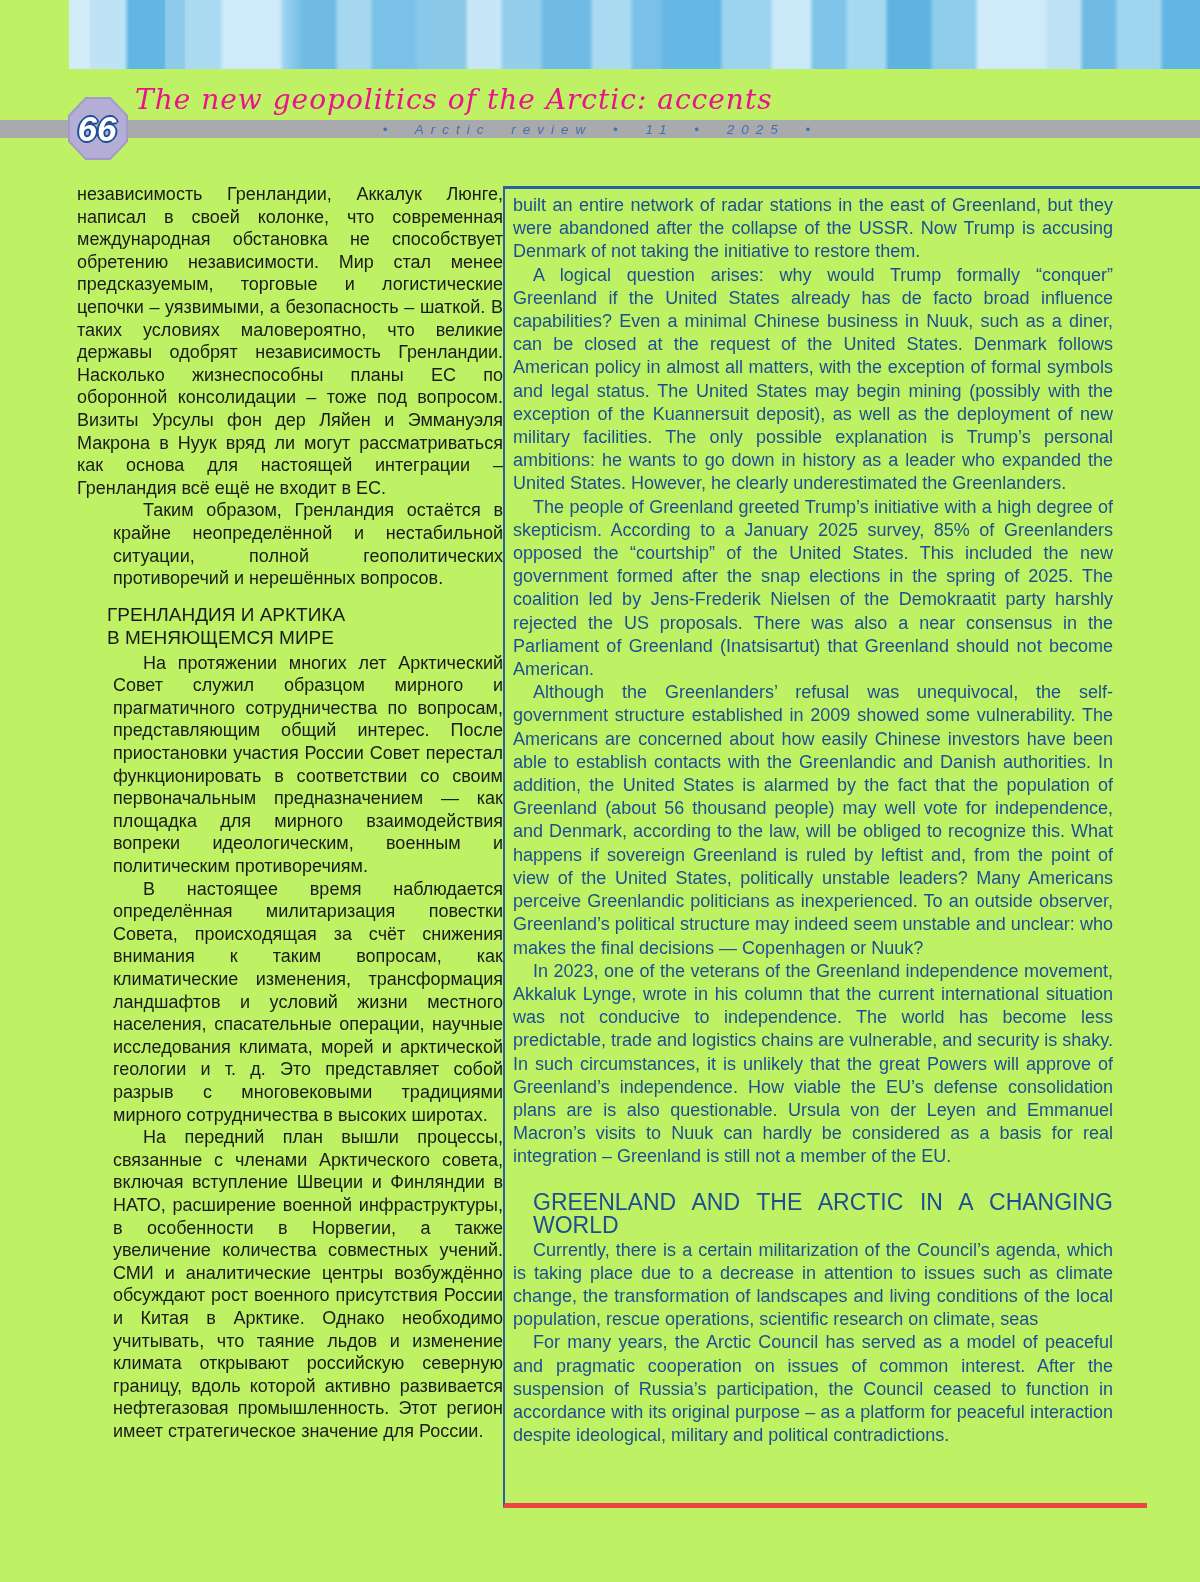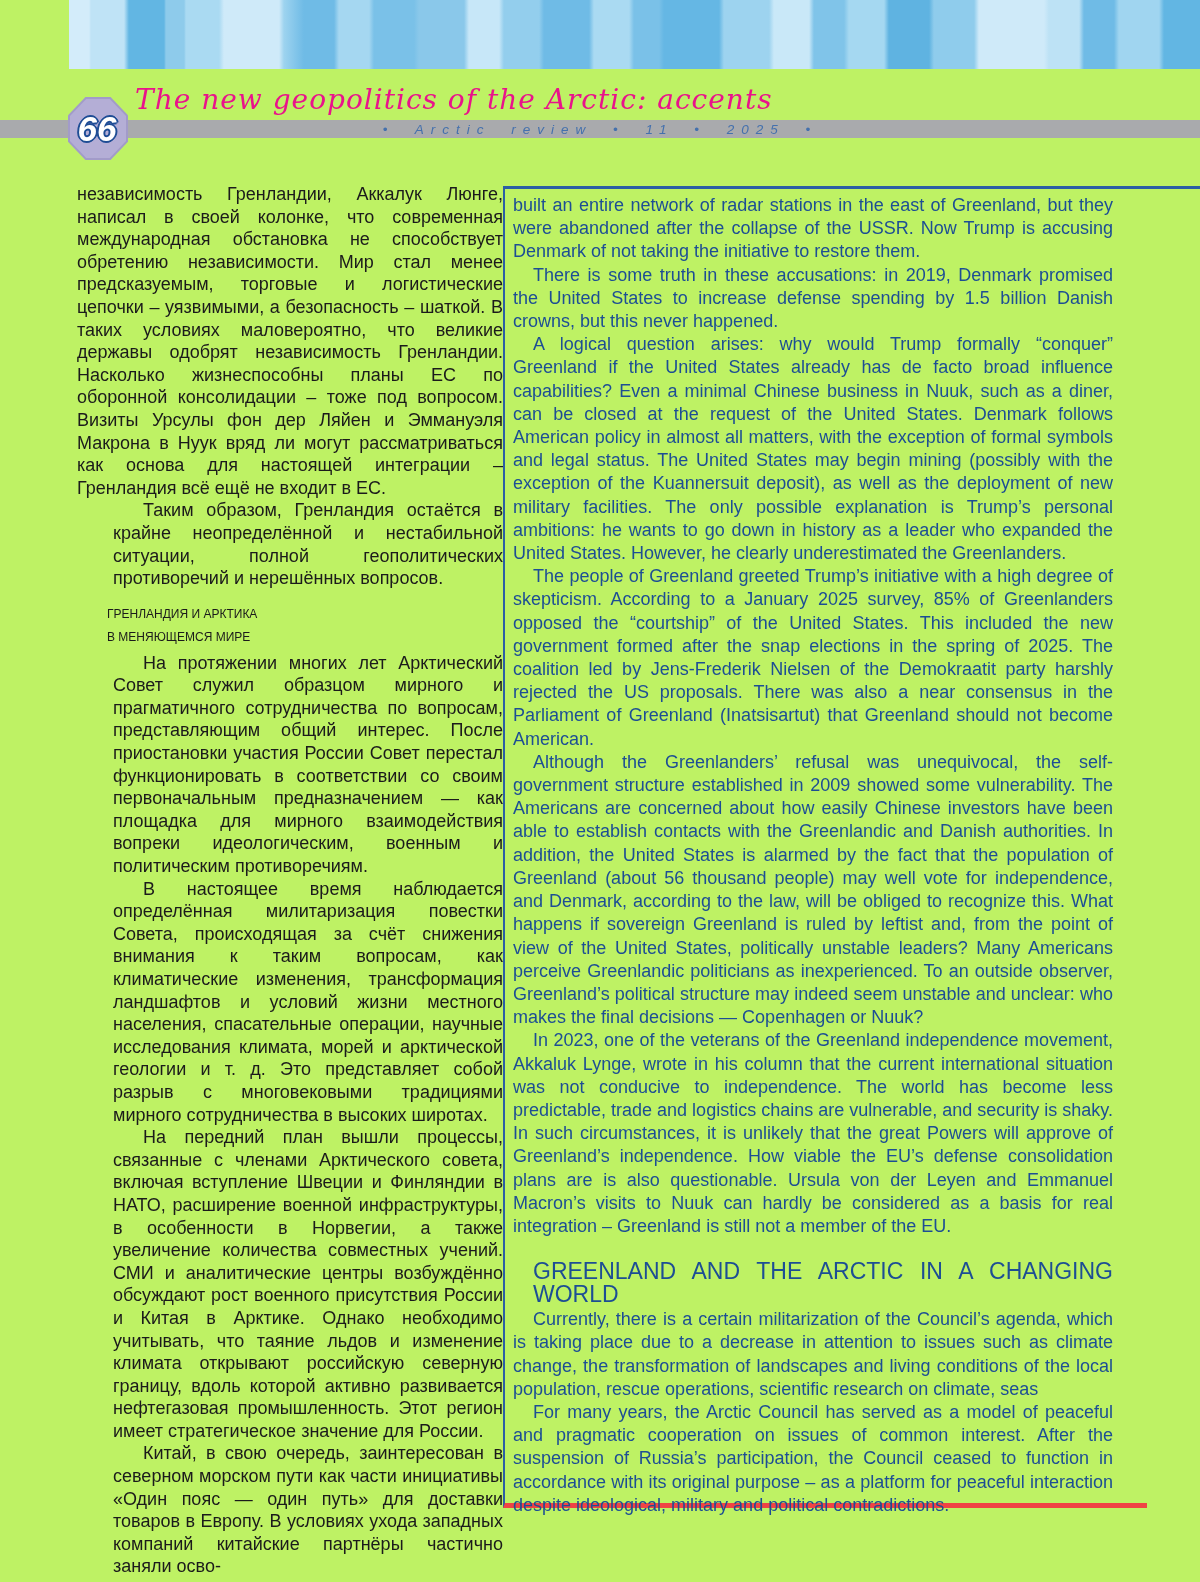--- a/index.html
+++ b/index.html
@@ -62,21 +62,21 @@
     transform:translateX(-1px);
   }
   
   #left-col{
     position:absolute;left:77px;top:183px;width:426px;
     color:#1b1b1b;font-size:18px;line-height:22.6px;text-align:justify;
   }
   #left-col p{margin:0;}
   #left-col .ind{text-indent:30px;margin-left:36px;}
   #left-col h3{
-    margin:13px 0 3px 0;font-size:12px;line-height:23px;font-weight:normal;
+    margin:13px 0 3px 0;font-size:19px;line-height:23px;font-weight:normal;
     white-space:pre-line;text-indent:0;padding-left:30px;
   }
   
   #right-box{
     position:absolute;left:503px;top:186px;width:644px;height:1322px;
     border-top:3px solid #2b5fa5;border-left:2px solid #2b5fa5;border-bottom:5px solid #ef4444;
     box-sizing:border-box;
   }
   #top-rule-ext{
     position:absolute;left:1147px;top:186px;width:53px;height:3px;background:#2b5fa5;
@@ -111,27 +111,25 @@
   </div>
 
   <div id="left-col">
     <p class="lp">независимость Гренландии, Аккалук Люнге, написал в своей колонке, что современная международная обстановка не способствует обретению независимости. Мир стал менее предсказуемым, торговые и логистические цепочки – уязвимыми, а безопасность – шаткой. В таких условиях маловероятно, что великие державы одобрят независимость Гренландии. Насколько жизнеспособны планы ЕС по оборонной консолидации – тоже под вопросом. Визиты Урсулы фон дер Ляйен и Эммануэля Макрона в Нуук вряд ли могут рассматриваться как основа для настоящей интеграции – Гренландия всё ещё не входит в ЕС.</p>
     <p class="lp ind">Таким образом, Гренландия остаётся в крайне неопределённой и нестабильной ситуации, полной геополитических противоречий и нерешённых вопросов.</p>
     <h3>ГРЕНЛАНДИЯ И АРКТИКА
 В МЕНЯЮЩЕМСЯ МИРЕ</h3>
     <p class="lp ind">На протяжении многих лет Арктический Совет служил образцом мирного и прагматичного сотрудничества по вопросам, представляющим общий интерес. После приостановки участия России Совет перестал функционировать в соответствии со своим первоначальным предназначением — как площадка для мирного взаимодействия вопреки идеологическим, военным и политическим противоречиям.</p>
     <p class="lp ind">В настоящее время наблюдается определённая милитаризация повестки Совета, происходящая за счёт снижения внимания к таким вопросам, как климатические изменения, трансформация ландшафтов и условий жизни местного населения, спасательные операции, научные исследования климата, морей и арктической геологии и т. д. Это представляет собой разрыв с многовековыми традициями мирного сотрудничества в высоких широтах.</p>
     <p class="lp ind">На передний план вышли процессы, связанные с членами Арктического совета, включая вступление Швеции и Финляндии в НАТО, расширение военной инфраструктуры, в особенности в Норвегии, а также увеличение количества совместных учений. СМИ и аналитические центры возбуждённо обсуждают рост военного присутствия России и Китая в Арктике. Однако необходимо учитывать, что таяние льдов и изменение климата открывают российскую северную границу, вдоль которой активно развивается нефтегазовая промышленность. Этот регион имеет стратегическое значение для России.</p>
-    <p class="lp ind">Китай, в свою очередь, заинтересован в северном морском пути как части инициативы «Один пояс — один путь» для доставки товаров в Европу. В условиях ухода западных компаний китайские партнёры частично заняли осво-</p>
   </div>
 
   <div id="right-box">
     <div id="right-col">
       <p>built an entire network of radar stations in the east of Greenland, but they were abandoned after the collapse of the USSR. Now Trump is accusing Denmark of not taking the initiative to restore them.</p>
-      <p class="ind">There is some truth in these accusations: in 2019, Denmark promised the United States to increase defense spending by 1.5 billion Danish crowns, but this never happened.</p>
       <p class="ind">A logical question arises: why would Trump formally “conquer” Greenland if the United States already has de facto broad influence capabilities? Even a minimal Chinese business in Nuuk, such as a diner, can be closed at the request of the United States. Denmark follows American policy in almost all matters, with the exception of formal symbols and legal status. The United States may begin mining (possibly with the exception of the Kuannersuit deposit), as well as the deployment of new military facilities. The only possible explanation is Trump’s personal ambitions: he wants to go down in history as a leader who expanded the United States. However, he clearly underestimated the Greenlanders.</p>
       <p class="ind">The people of Greenland greeted Trump’s initiative with a high degree of skepticism. According to a January 2025 survey, 85% of Greenlanders opposed the “courtship” of the United States. This included the new government formed after the snap elections in the spring of 2025. The coalition led by Jens-Frederik Nielsen of the Demokraatit party harshly rejected the US proposals. There was also a near consensus in the Parliament of Greenland (Inatsisartut) that Greenland should not become American.</p>
       <p class="ind">Although the Greenlanders’ refusal was unequivocal, the self-government structure established in 2009 showed some vulnerability. The Americans are concerned about how easily Chinese investors have been able to establish contacts with the Greenlandic and Danish authorities. In addition, the United States is alarmed by the fact that the population of Greenland (about 56 thousand people) may well vote for independence, and Denmark, according to the law, will be obliged to recognize this. What happens if sovereign Greenland is ruled by leftist and, from the point of view of the United States, politically unstable leaders? Many Americans perceive Greenlandic politicians as inexperienced. To an outside observer, Greenland’s political structure may indeed seem unstable and unclear: who makes the final decisions — Copenhagen or Nuuk?</p>
       <p class="ind">In 2023, one of the veterans of the Greenland independence movement, Akkaluk Lynge, wrote in his column that the current international situation was not conducive to independence. The world has become less predictable, trade and logistics chains are vulnerable, and security is shaky. In such circumstances, it is unlikely that the great Powers will approve of Greenland’s independence. How viable the EU’s defense consolidation plans are is also questionable. Ursula von der Leyen and Emmanuel Macron’s visits to Nuuk can hardly be considered as a basis for real integration – Greenland is still not a member of the EU.</p>
       <h3>GREENLAND AND THE ARCTIC IN A CHANGING WORLD</h3>
       <p class="ind">Currently, there is a certain militarization of the Council’s agenda, which is taking place due to a decrease in attention to issues such as climate change, the transformation of landscapes and living conditions of the local population, rescue operations, scientific research on climate, seas</p>
       <p class="ind">For many years, the Arctic Council has served as a model of peaceful and pragmatic cooperation on issues of common interest. After the suspension of Russia’s participation, the Council ceased to function in accordance with its original purpose – as a platform for peaceful interaction despite ideological, military and political contradictions.</p>
     </div>
   </div>
   <div id="top-rule-ext"></div>

